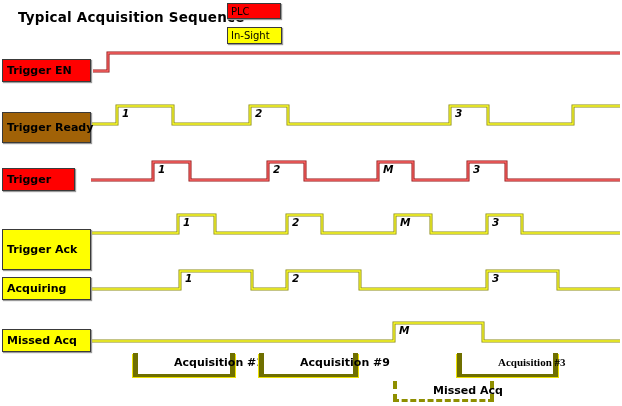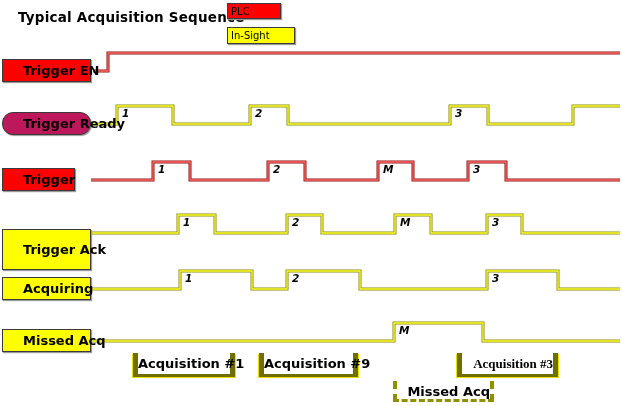--- a/index.html
+++ b/index.html
@@ -11,66 +11,66 @@
     position:absolute;left:18px;top:9px;font-size:13.5px;font-weight:bold;color:#000;
     letter-spacing:0.2px;
   }
   .legend-box{
     position:absolute;box-sizing:border-box;border:1px solid #3a3a3a;
     box-shadow:1px 1px 1px #9a9a9a;font-size:10px;font-weight:normal;color:#000;
     display:flex;align-items:center;padding-left:3px;
   }
   .sig-label{
     position:absolute;box-sizing:border-box;border:1px solid #3a3a3a;
-    box-shadow:1px 1px 1px #9a9a9a;font-size:13px;font-weight:bold;color:#000;
-    display:flex;align-items:center;padding-left:20px;white-space:nowrap;
+    box-shadow:1px 1px 1px #9a9a9a;font-size:11px;font-weight:bold;color:#000;
+    display:flex;align-items:center;padding-left:4px;white-space:nowrap;
   }
   #wires{position:absolute;left:0;top:0;}
   .pulse-num{
     position:absolute;font-size:10.5px;font-weight:bold;font-style:italic;color:#000;
     line-height:11px;
   }
   .bracket{
-    position:absolute;box-sizing:border-box;text-align:right;color:#000;
-    font-size:13px;font-weight:bold;padding-top:3px;white-space:nowrap;
+    position:absolute;box-sizing:border-box;text-align:center;color:#000;
+    font-size:11px;font-weight:bold;padding-top:3px;white-space:nowrap;padding-left:36px;
   }
   .bracket.solid{
     border-left:5px solid #6f6f00;border-right:5px solid #6f6f00;border-bottom:3px solid #6f6f00;
     box-shadow:-1px 1px 0 #ece000,1px 1px 0 #ece000;
   }
   .bracket.dashed{
     border-left:4px dashed #8f8f00;border-right:4px dashed #8f8f00;border-bottom:3px dashed #8f8f00;
   }
 </style>
 </head>
 <body>
 
 <div class="stage">
   <div class="title">Typical Acquisition Sequence</div>
   <div id="legend">
       <div class="legend-box" style="left: 227px; top: 3px; width: 54px; height: 16px; background: rgb(255, 0, 0);">PLC</div>
-      <div class="legend-box" style="left: 227px; top: 27px; width: 68px; height: 17px; background: rgb(255, 255, 0);">In-Sight</div>
+      <div class="legend-box" style="left: 227px; top: 27px; width: 55px; height: 17px; background: rgb(255, 255, 0);">In-Sight</div>
     </div>
   <svg id="wires" width="622" height="406" viewBox="0 0 622 406">
       <path d="M 93 71 L 108 71 L 108 53 L 620 53" fill="none" stroke="#8e1111" stroke-width="3" stroke-linejoin="miter"></path>
       <path d="M 93 71 L 108 71 L 108 53 L 620 53" fill="none" stroke="#ff6b6b" stroke-width="1.3" stroke-linejoin="miter"></path>
       <path d="M 91 124 L 117 124 L 117 106 L 173 106 L 173 124 L 250 124 L 250 106 L 288 106 L 288 124 L 450 124 L 450 106 L 488 106 L 488 124 L 573 124 L 573 106 L 620 106" fill="none" stroke="#8a8a10" stroke-width="3" stroke-linejoin="miter"></path>
       <path d="M 91 124 L 117 124 L 117 106 L 173 106 L 173 124 L 250 124 L 250 106 L 288 106 L 288 124 L 450 124 L 450 106 L 488 106 L 488 124 L 573 124 L 573 106 L 620 106" fill="none" stroke="#ffff2e" stroke-width="1.3" stroke-linejoin="miter"></path>
       <path d="M 91 180 L 153 180 L 153 162 L 190 162 L 190 180 L 268 180 L 268 162 L 305 162 L 305 180 L 378 180 L 378 162 L 413 162 L 413 180 L 468 180 L 468 162 L 506 162 L 506 180 L 620 180" fill="none" stroke="#8e1111" stroke-width="3" stroke-linejoin="miter"></path>
       <path d="M 91 180 L 153 180 L 153 162 L 190 162 L 190 180 L 268 180 L 268 162 L 305 162 L 305 180 L 378 180 L 378 162 L 413 162 L 413 180 L 468 180 L 468 162 L 506 162 L 506 180 L 620 180" fill="none" stroke="#ff6b6b" stroke-width="1.3" stroke-linejoin="miter"></path>
       <path d="M 91 233 L 178 233 L 178 215 L 215 215 L 215 233 L 287 233 L 287 215 L 322 215 L 322 233 L 395 233 L 395 215 L 431 215 L 431 233 L 487 233 L 487 215 L 522 215 L 522 233 L 620 233" fill="none" stroke="#8a8a10" stroke-width="3" stroke-linejoin="miter"></path>
       <path d="M 91 233 L 178 233 L 178 215 L 215 215 L 215 233 L 287 233 L 287 215 L 322 215 L 322 233 L 395 233 L 395 215 L 431 215 L 431 233 L 487 233 L 487 215 L 522 215 L 522 233 L 620 233" fill="none" stroke="#ffff2e" stroke-width="1.3" stroke-linejoin="miter"></path>
       <path d="M 91 289 L 180 289 L 180 271 L 252 271 L 252 289 L 287 289 L 287 271 L 360 271 L 360 289 L 487 289 L 487 271 L 558 271 L 558 289 L 620 289" fill="none" stroke="#8a8a10" stroke-width="3" stroke-linejoin="miter"></path>
       <path d="M 91 289 L 180 289 L 180 271 L 252 271 L 252 289 L 287 289 L 287 271 L 360 271 L 360 289 L 487 289 L 487 271 L 558 271 L 558 289 L 620 289" fill="none" stroke="#ffff2e" stroke-width="1.3" stroke-linejoin="miter"></path>
       <path d="M 91 341 L 394 341 L 394 323 L 483 323 L 483 341 L 620 341" fill="none" stroke="#8a8a10" stroke-width="3" stroke-linejoin="miter"></path>
       <path d="M 91 341 L 394 341 L 394 323 L 483 323 L 483 341 L 620 341" fill="none" stroke="#ffff2e" stroke-width="1.3" stroke-linejoin="miter"></path>
     </svg>
   <div id="labels">
       <div class="sig-label" style="left: 2px; top: 59px; width: 89px; height: 23px; background: rgb(255, 0, 0);">Trigger EN</div>
-      <div class="sig-label" style="left: 2px; top: 112px; width: 89px; height: 23px; background: #be185d; border-radius: 11px;">Trigger Ready</div>
+      <div class="sig-label" style="left: 2px; top: 112px; width: 89px; height: 31px; background: #a16207;">Trigger Ready</div>
       <div class="sig-label" style="left: 2px; top: 168px; width: 73px; height: 23px; background: rgb(255, 0, 0);">Trigger</div>
       <div class="sig-label" style="left: 2px; top: 229px; width: 89px; height: 41px; background: rgb(255, 255, 0);">Trigger Ack</div>
       <div class="sig-label" style="left: 2px; top: 277px; width: 89px; height: 23px; background: rgb(255, 255, 0);">Acquiring</div>
       <div class="sig-label" style="left: 2px; top: 329px; width: 89px; height: 23px; background: rgb(255, 255, 0);">Missed Acq</div>
     </div>
   <div id="numbers">
       <div class="pulse-num" style="left: 122px; top: 108px;">1</div>
       <div class="pulse-num" style="left: 255px; top: 108px;">2</div>
       <div class="pulse-num" style="left: 455px; top: 108px;">3</div>
       <div class="pulse-num" style="left: 158px; top: 164px;">1</div>

